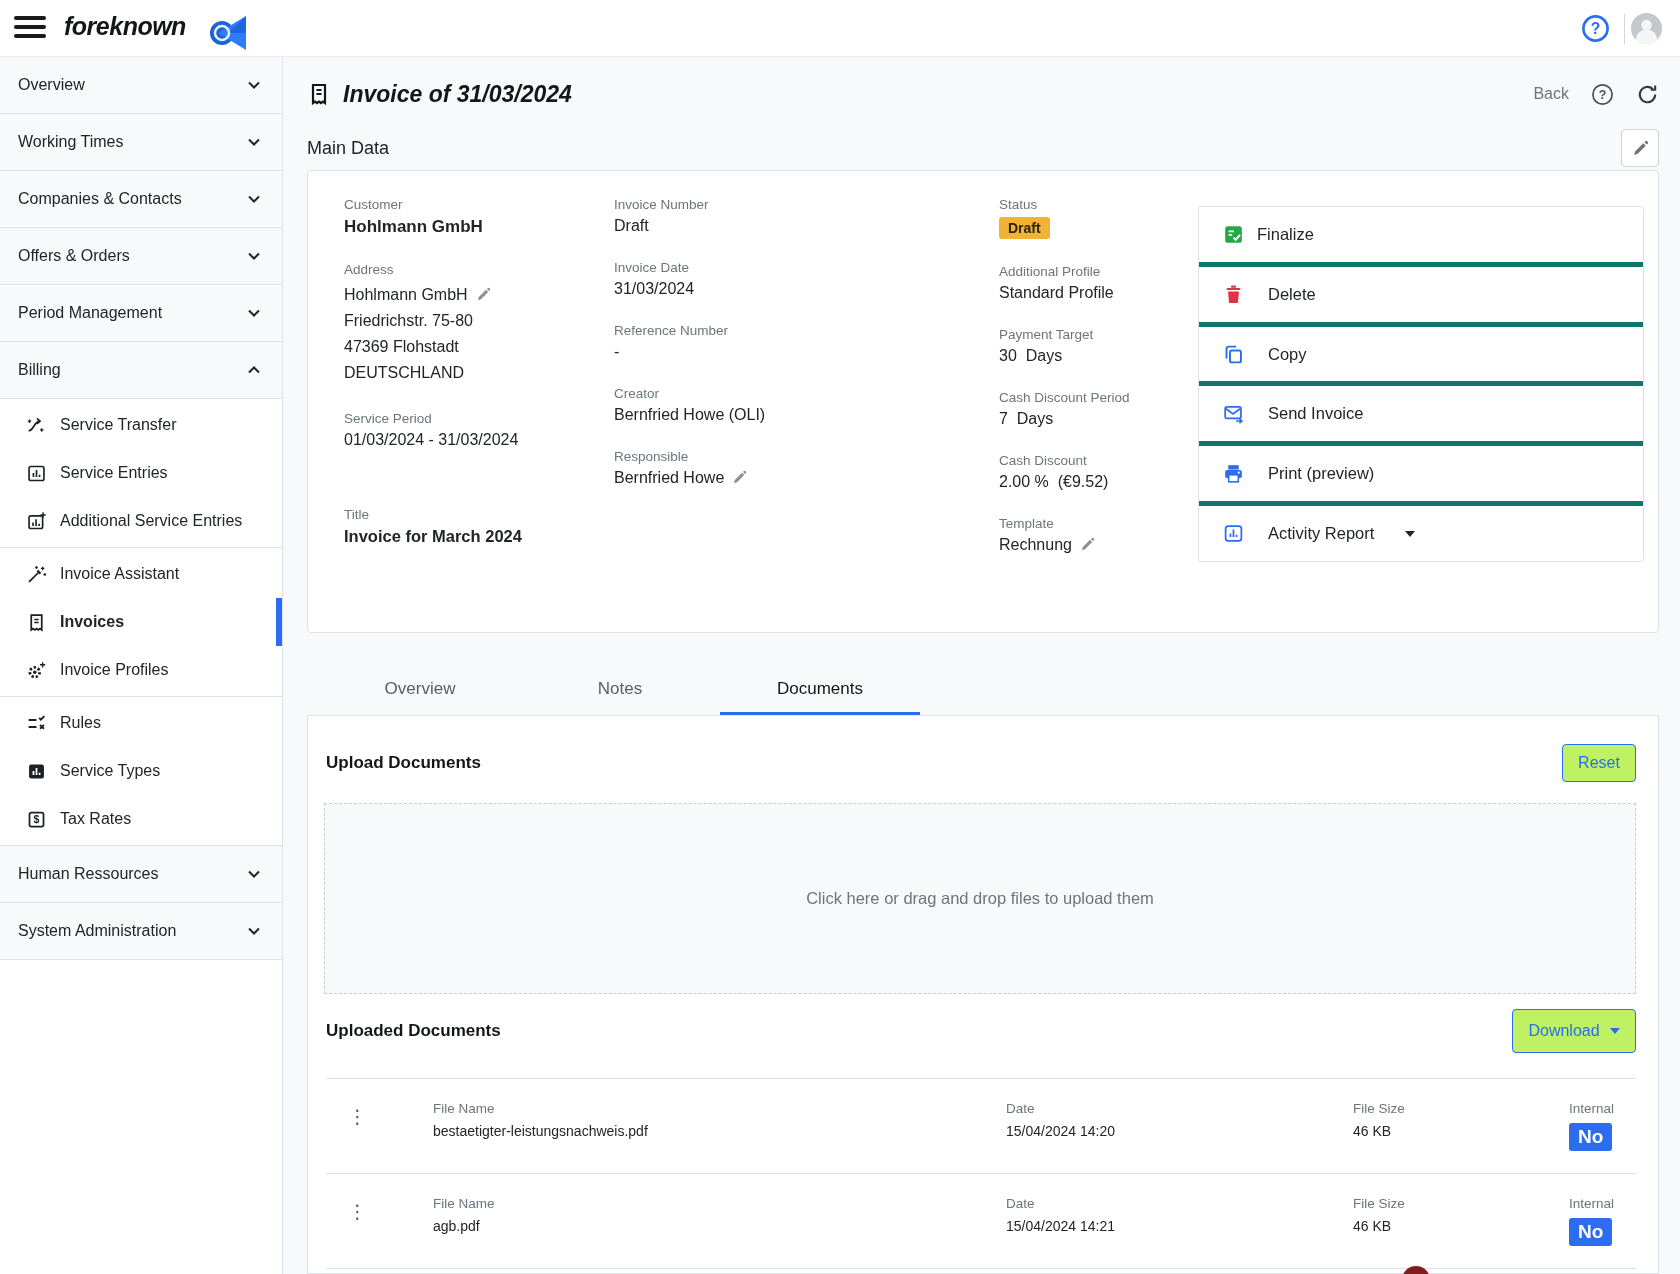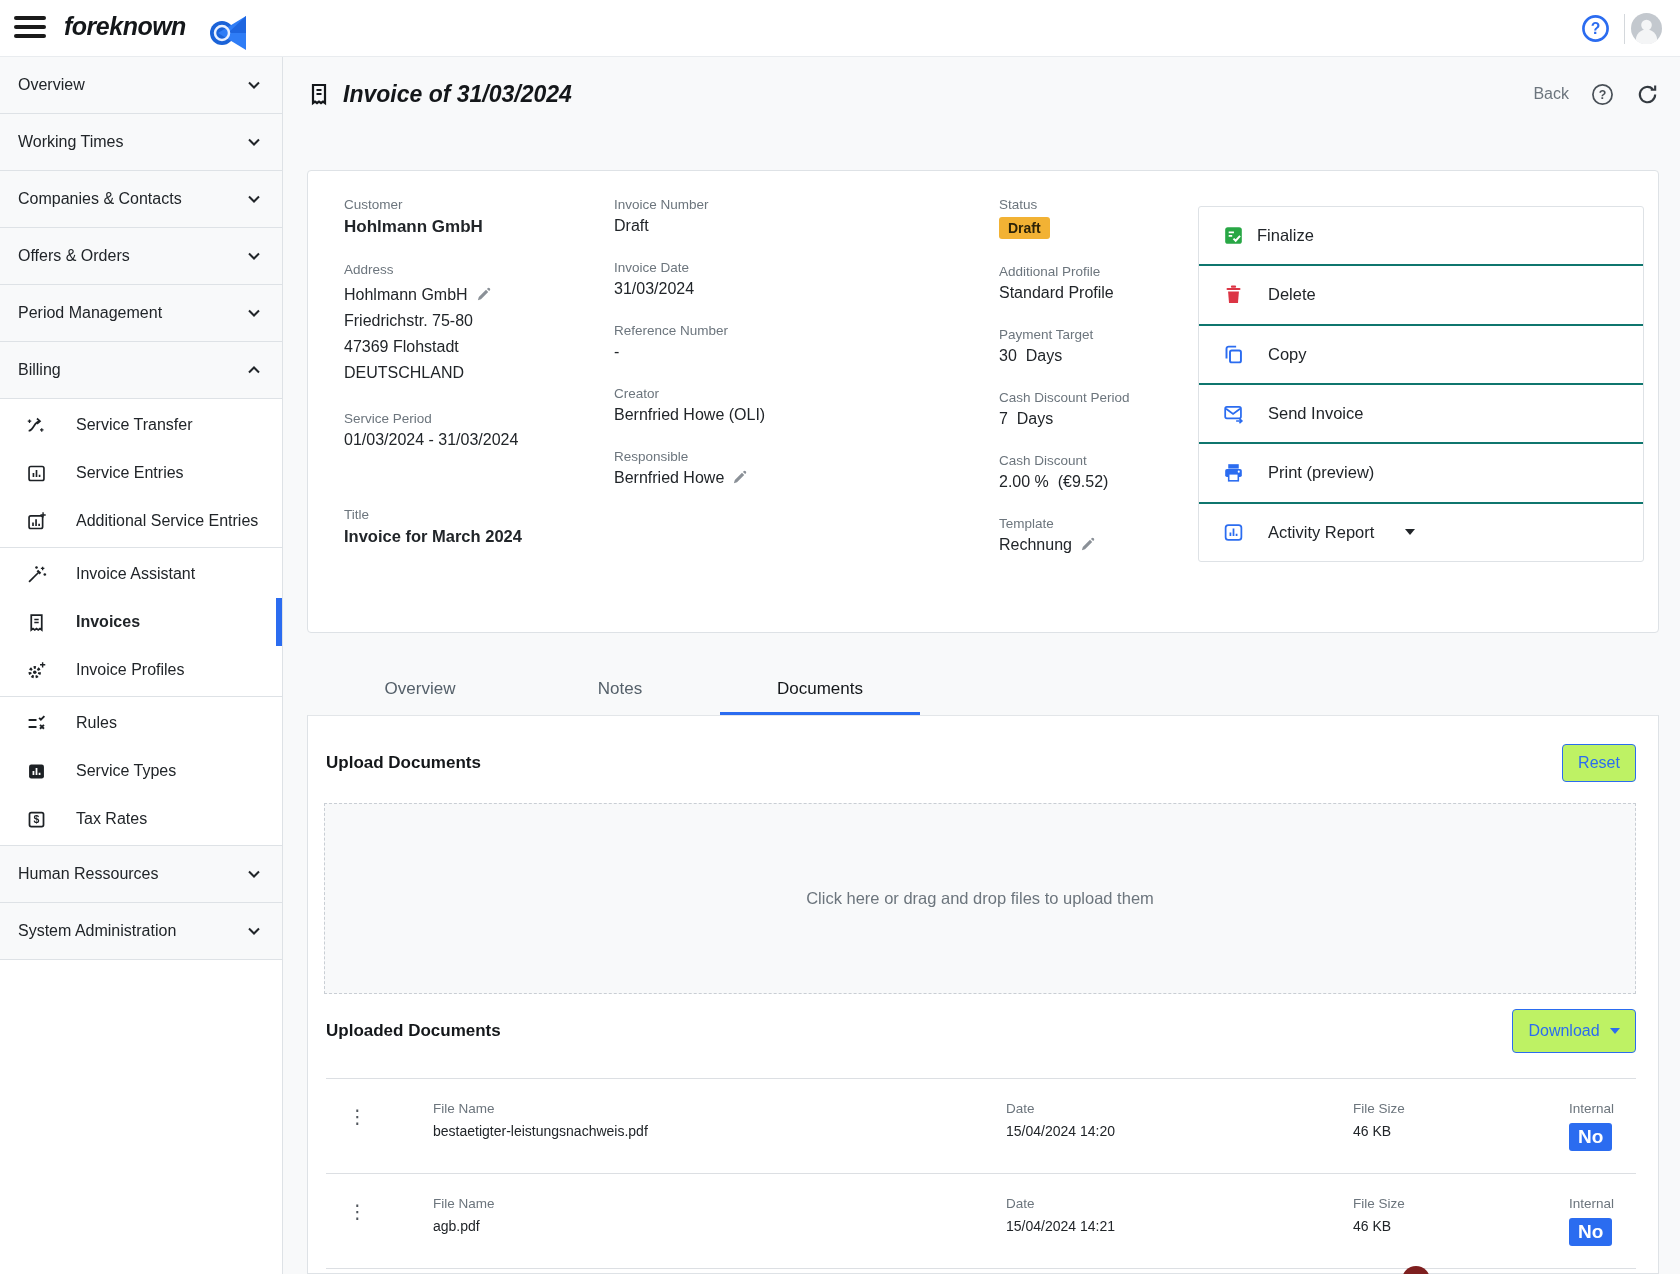--- a/index.html
+++ b/index.html
@@ -17,21 +17,21 @@
   .tb-right { position:absolute; top:0; height:57px; display:flex; align-items:center; }
   #help-top { right:70px; }
   #tb-divider { right:55px; width:1px; height:30px; top:14px; background:#d4d8dc; }
   #avatar { right:18px; }
 
   
   #sidebar { position:absolute; left:0; top:57px; width:283px; height:1217px; background:#fff;
     border-right:1px solid #dee2e6; }
   .side-section { height:57px; background:#f8f9fa; border-bottom:1px solid #dee2e6; display:flex;
     align-items:center; justify-content:space-between; padding:0 20px 0 18px; font-size:16px; cursor:pointer; }
-  .sub-item { height:48px; display:flex; align-items:center; gap:29px; padding-left:26px;
+  .sub-item { height:48px; display:flex; align-items:center; gap:13px; padding-left:26px;
     font-size:16px; background:#fff; cursor:pointer; position:relative; }
   .sub-item .s-icon { width:21px; height:21px; color:#1d2125; flex:0 0 auto; display:flex; }
   .sub-item.active .s-label { font-weight:700; }
   .sub-item.active .active-bar { position:absolute; right:0; top:0; bottom:0; width:6px; background:#2b6cf0; }
   .group { border-bottom:1px solid #dee2e6; padding:2px 0; }
   .chev { width:16px; height:16px; }
 
   
   #main { position:absolute; left:283px; top:57px; width:1397px; height:1217px; background:#f8f9fa; }
   #page-header { position:absolute; left:24px; right:21px; top:17px; height:40px; display:flex; align-items:center; }
@@ -55,21 +55,21 @@
   .addr-line { font-size:16px; line-height:26px; }
   .pencil { width:15px; height:15px; color:#8a9097; margin-left:8px; cursor:pointer; display:inline-block; vertical-align:-2px; }
   #col1 { position:absolute; left:36px; top:26px; width:270px; }
   #col2 { position:absolute; left:306px; top:26px; width:270px; }
   #col3 { position:absolute; left:691px; top:26px; width:185px; }
   #status-badge { display:inline-block; background:#f2b234; color:#2d2307; font-weight:700;
     font-size:14px; padding:3px 9px; border-radius:3px; }
   #actions-panel { position:absolute; left:890px; right:14px; top:35px; height:356px;
     border:1px solid #dee2e6; border-radius:3px; background:#fff; display:flex; flex-direction:column; }
   .action-row { flex:1; display:flex; align-items:center; gap:13px; padding-left:24px; cursor:pointer; font-size:16.5px; }
-  .action-row + .action-row { border-top:2px solid #0f766e;gap:24px; }
+  .action-row + .action-row { border-top:5px solid #0f766e;gap:24px; }
   .a-icon { width:21px; height:21px; display:flex; }
   .caret-down { width:0; height:0; border-left:5px solid transparent; border-right:5px solid transparent;
     border-top:6px solid #212529; margin-left:7px; }
 
   
   #tabs { position:absolute; left:37px; top:609px; height:49px; display:flex; align-items:flex-end; }
   .tab { width:200px; text-align:center; font-size:17px; color:#55606a; padding-bottom:13px;
     border-bottom:3px solid transparent; cursor:pointer; }
   .tab.active { color:#14171a; border-bottom-color:#2b6cf0; }
 
@@ -310,20 +310,28 @@
       </span>
       <span class="ghost-ic">
         <svg viewBox="0 0 24 24" fill="none" stroke="#343a40" stroke-width="2.2">
             <path d="M20 12a8 8 0 1 1-2.5-5.8"></path>
             <path d="M20 2.5v4.6h-4.6" fill="none"></path>
           </svg>
       </span>
     </div>
   </div>
 
+  <div id="maindata-row">
+    <span id="maindata-title">Main Data</span>
+    <span id="edit-btn">
+      <svg class="pencil" style="margin:0;width:17px;height:17px;color:#6c757d" viewBox="0 0 24 24" fill="currentColor">
+          <path d="M3 21l1.5-5L16 4.5 19.5 8 8 19.5 3 21zM17.5 3l3.5 3.5 1-1a2.4 2.4 0 0 0-3.5-3.5l-1 1z"></path>
+        </svg>
+    </span>
+  </div>
 
   <div id="main-card">
     <div id="col1">
       <div class="field">
         <div class="f-label">Customer</div>
         <div class="f-value f-bold">Hohlmann GmbH</div>
       </div>
       <div class="field">
         <div class="f-label">Address</div>
         <div class="addr-line"><span>Hohlmann GmbH</span><span class="pencil"><svg viewBox="0 0 24 24" fill="currentColor" width="15" height="15">

